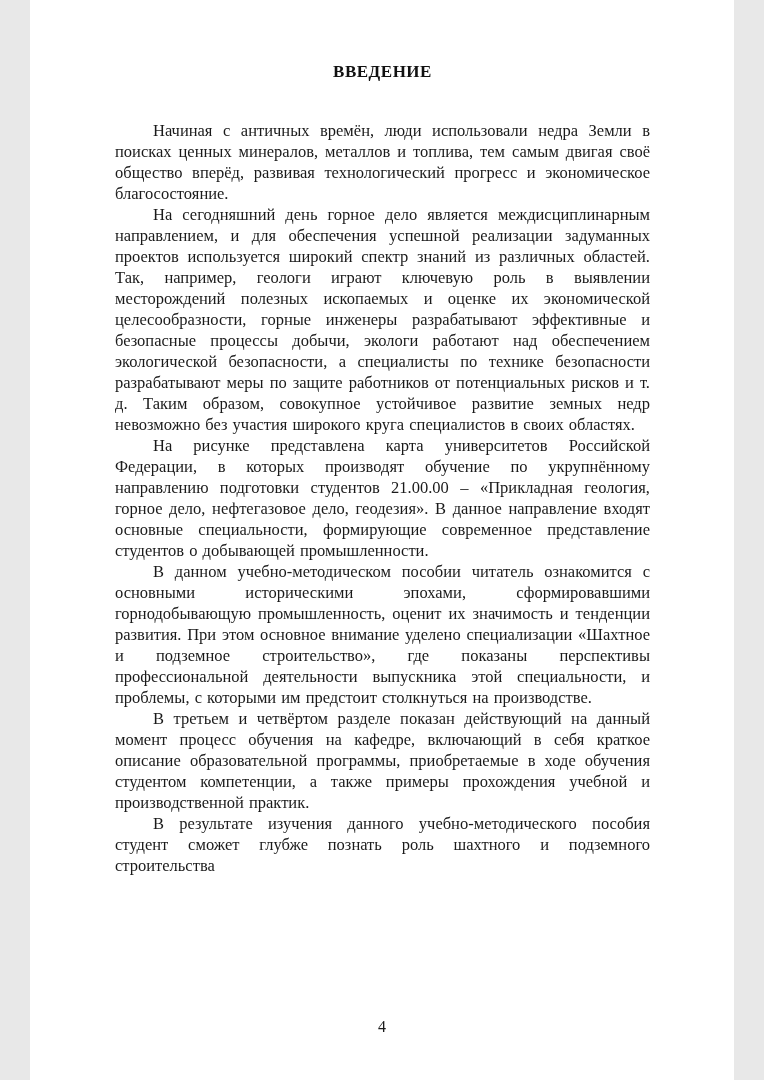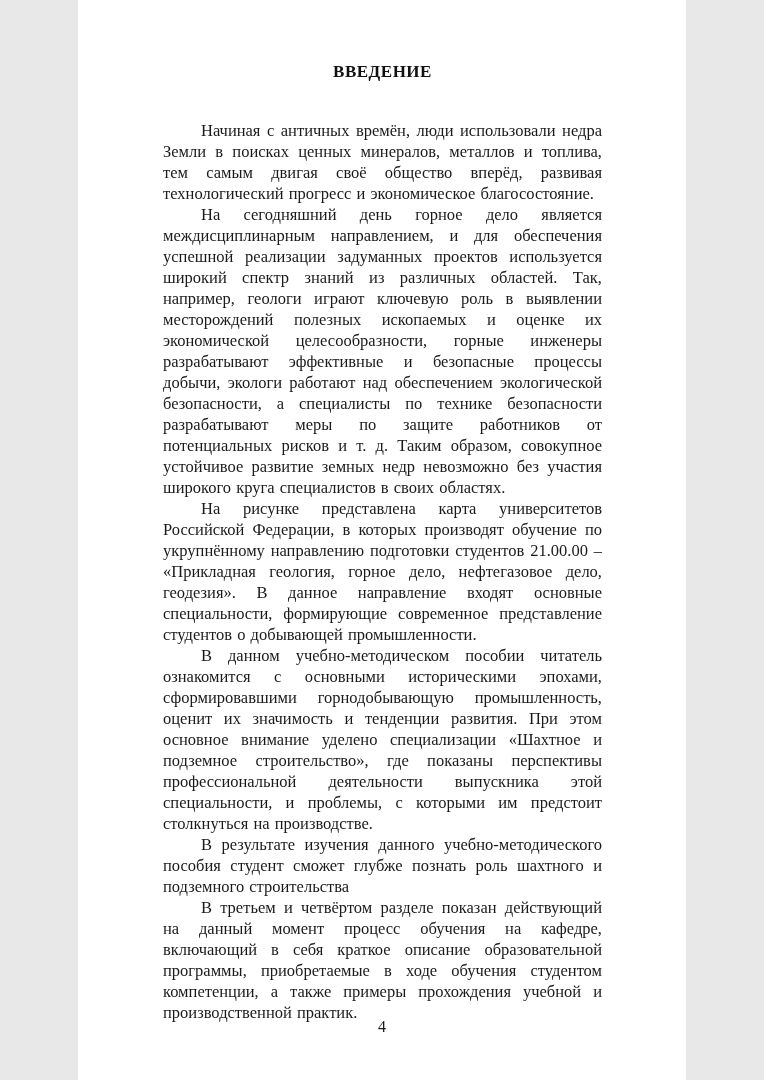--- a/index.html
+++ b/index.html
@@ -2,21 +2,21 @@
 <html><head>
 <meta charset="utf-8">
 <style>
   html, body {
     margin: 0;
     padding: 0;
     background: #e8e8e8;
   }
   .page {
     position: relative;
-    width: 608px;
+    width: 704px;
     height: 1080px;
     margin: 0 auto;
     background: #ffffff;
     box-sizing: border-box;
     padding: 62px 84px 0 85px;
     font-family: "Liberation Serif", "DejaVu Serif", serif;
     color: #1a1a1a;
     overflow: hidden;
   }
   .doc-title {
@@ -48,17 +48,17 @@
 </head>
 <body>
 
 <div class="page">
   <h1 class="doc-title">ВВЕДЕНИЕ</h1>
   <div class="doc-body">
     <p>Начиная с античных времён, люди использовали недра Земли в поисках ценных минералов, металлов и топлива, тем самым двигая своё общество вперёд, развивая технологический прогресс и экономическое благосостояние.</p>
     <p>На сегодняшний день горное дело является междисциплинарным направлением, и для обеспечения успешной реализации задуманных проектов используется широкий спектр знаний из различных областей. Так, например, геологи играют ключевую роль в выявлении месторождений полезных ископаемых и оценке их экономической целесообразности, горные инженеры разрабатывают эффективные и безопасные процессы добычи, экологи работают над обеспечением экологической безопасности, а специалисты по технике безопасности разрабатывают меры по защите работников от потенциальных рисков и т. д. Таким образом, совокупное устойчивое развитие земных недр невозможно без участия широкого круга специалистов в своих областях.</p>
     <p>На рисунке представлена карта университетов Российской Федерации, в которых производят обучение по укрупнённому направлению подготовки студентов 21.00.00 – «Прикладная геология, горное дело, нефтегазовое дело, геодезия». В данное направление входят основные специальности, формирующие современное представление студентов о добывающей промышленности.</p>
     <p>В данном учебно-методическом пособии читатель ознакомится с основными историческими эпохами, сформировавшими горнодобывающую промышленность, оценит их значимость и тенденции развития. При этом основное внимание уделено специализации «Шахтное и подземное строительство», где показаны перспективы профессиональной деятельности выпускника этой специальности, и проблемы, с которыми им предстоит столкнуться на производстве.</p>
+    <p>В третьем и четвёртом разделе показан действующий на данный момент процесс обучения на кафедре, включающий в себя краткое описание образовательной программы, приобретаемые в ходе обучения студентом компетенции, а также примеры прохождения учебной и производственной практик.</p>
     <p>В результате изучения данного учебно-методического пособия студент сможет глубже познать роль шахтного и подземного строительства</p>
-    <p>В третьем и четвёртом разделе показан действующий на данный момент процесс обучения на кафедре, включающий в себя краткое описание образовательной программы, приобретаемые в ходе обучения студентом компетенции, а также примеры прохождения учебной и производственной практик.</p>
   </div>
   <div class="page-number">4</div>
 </div>
 
 </body></html>

